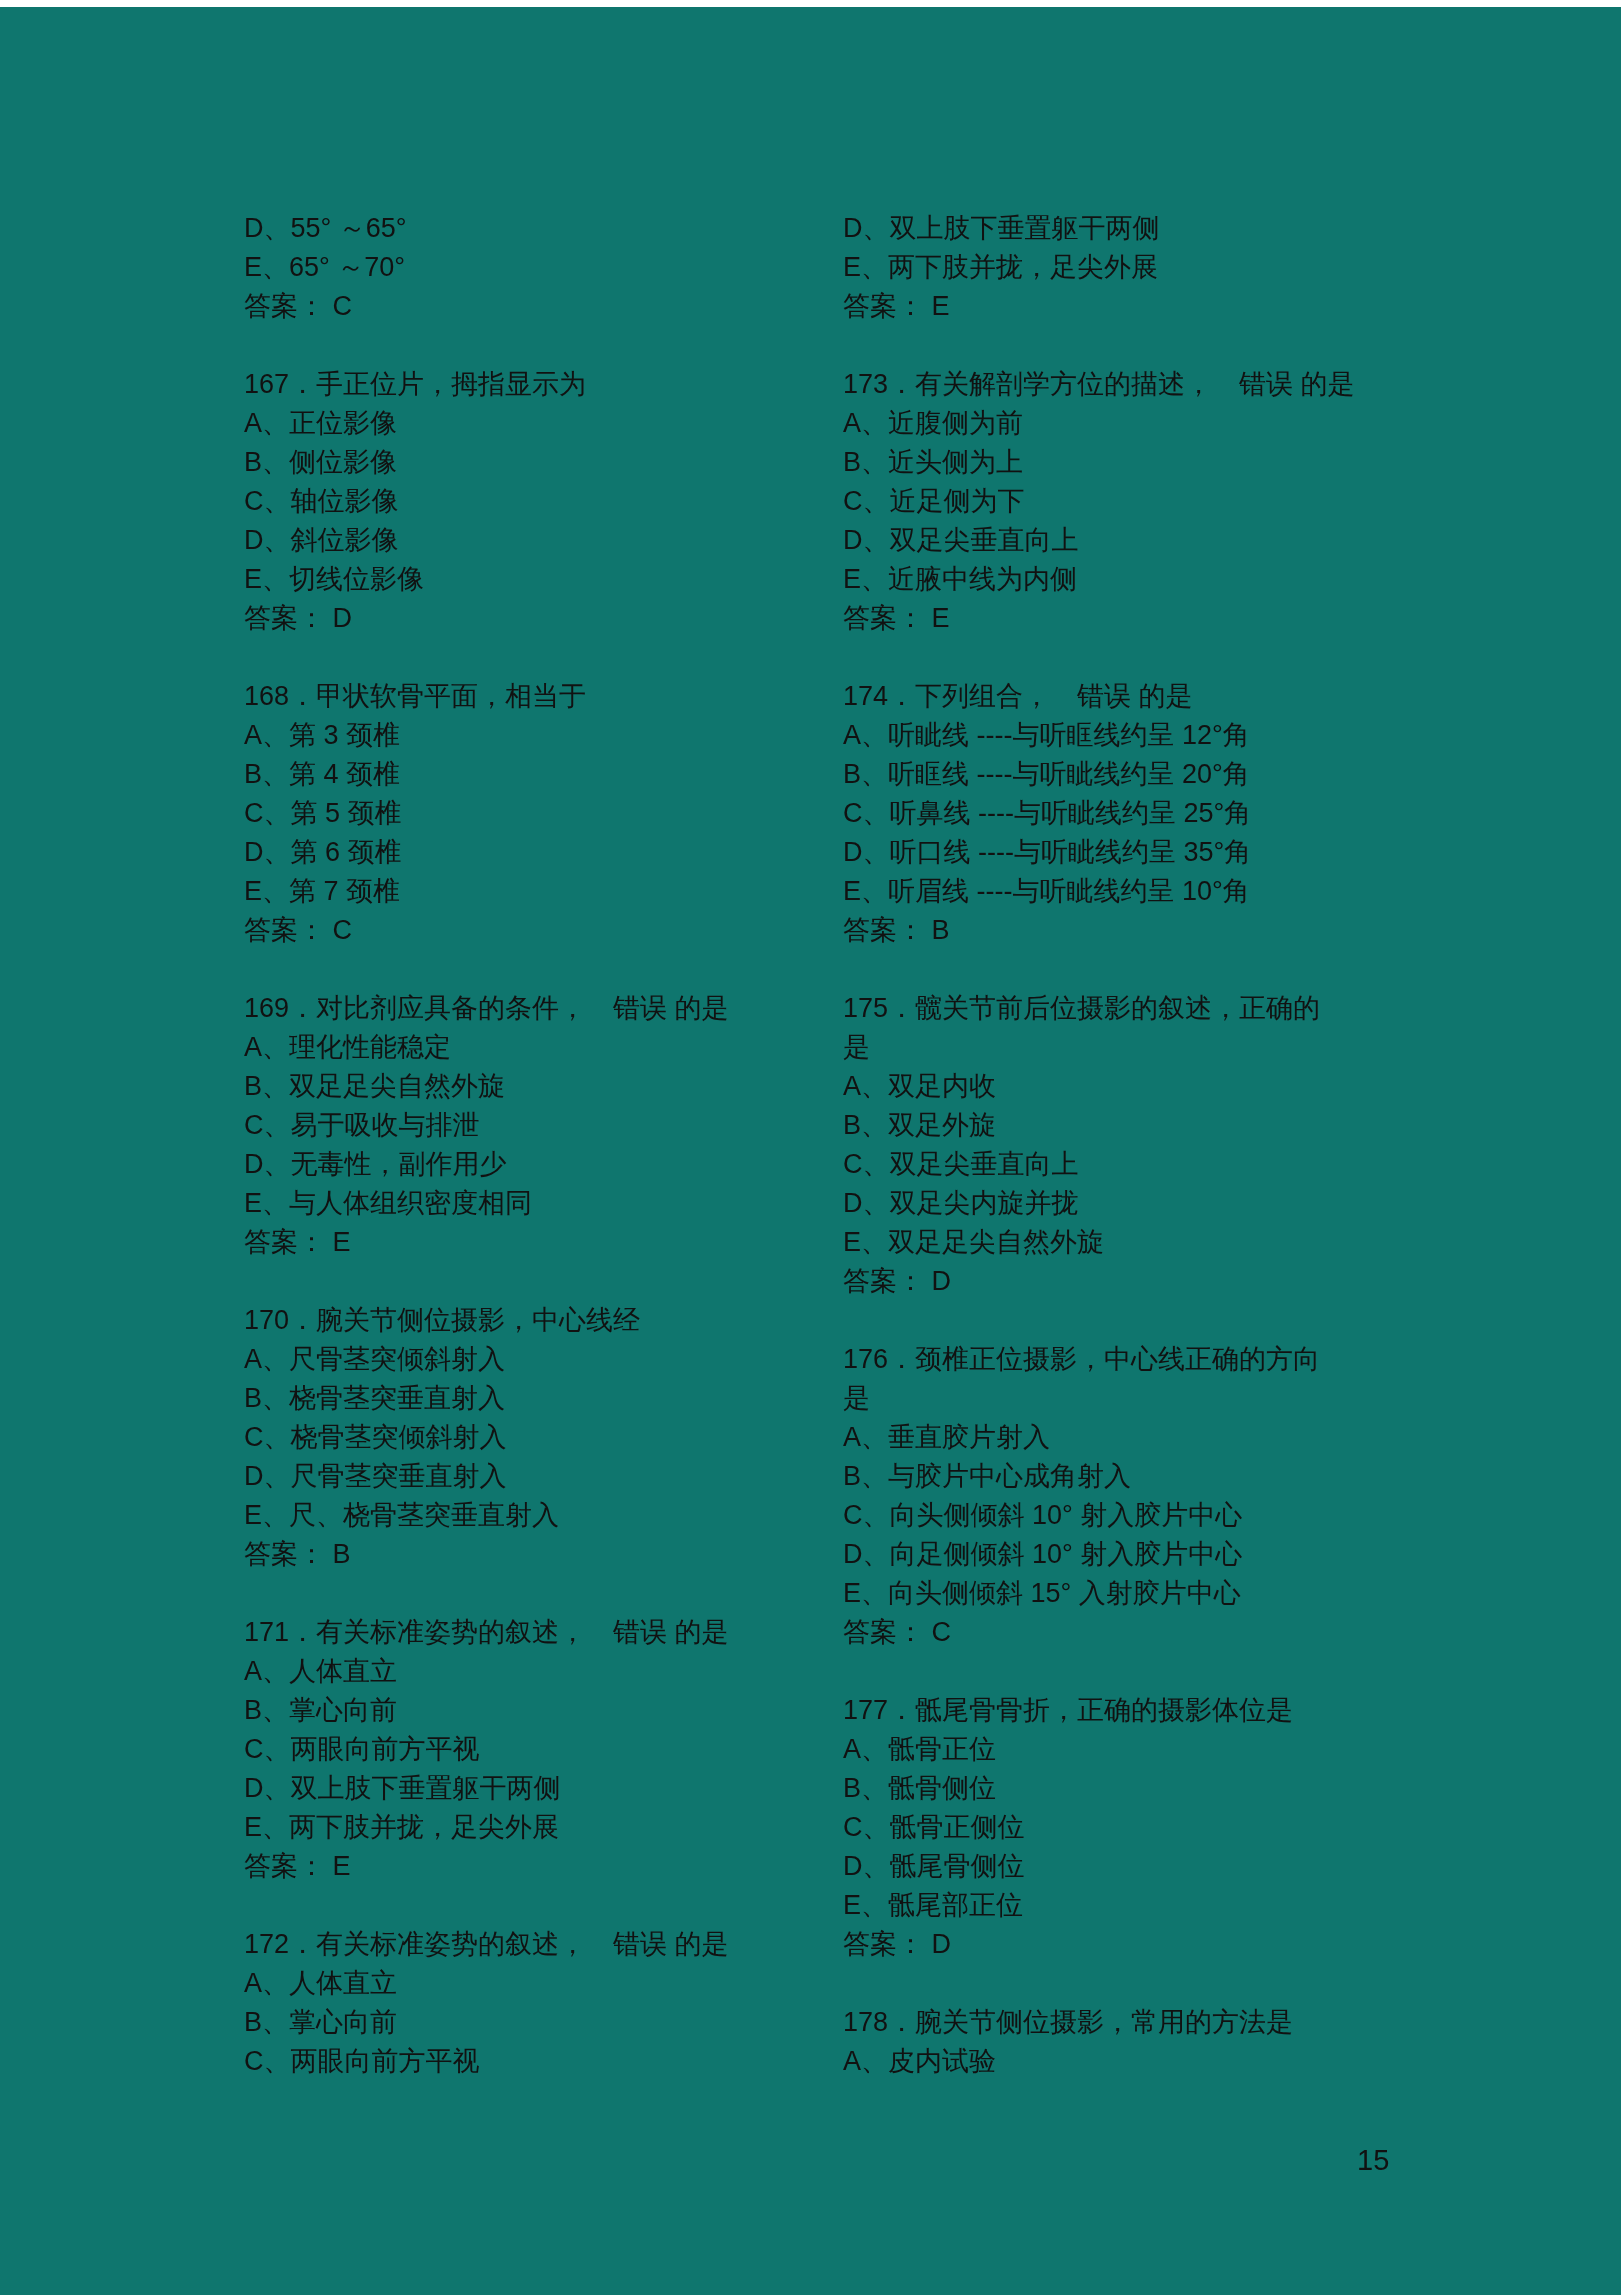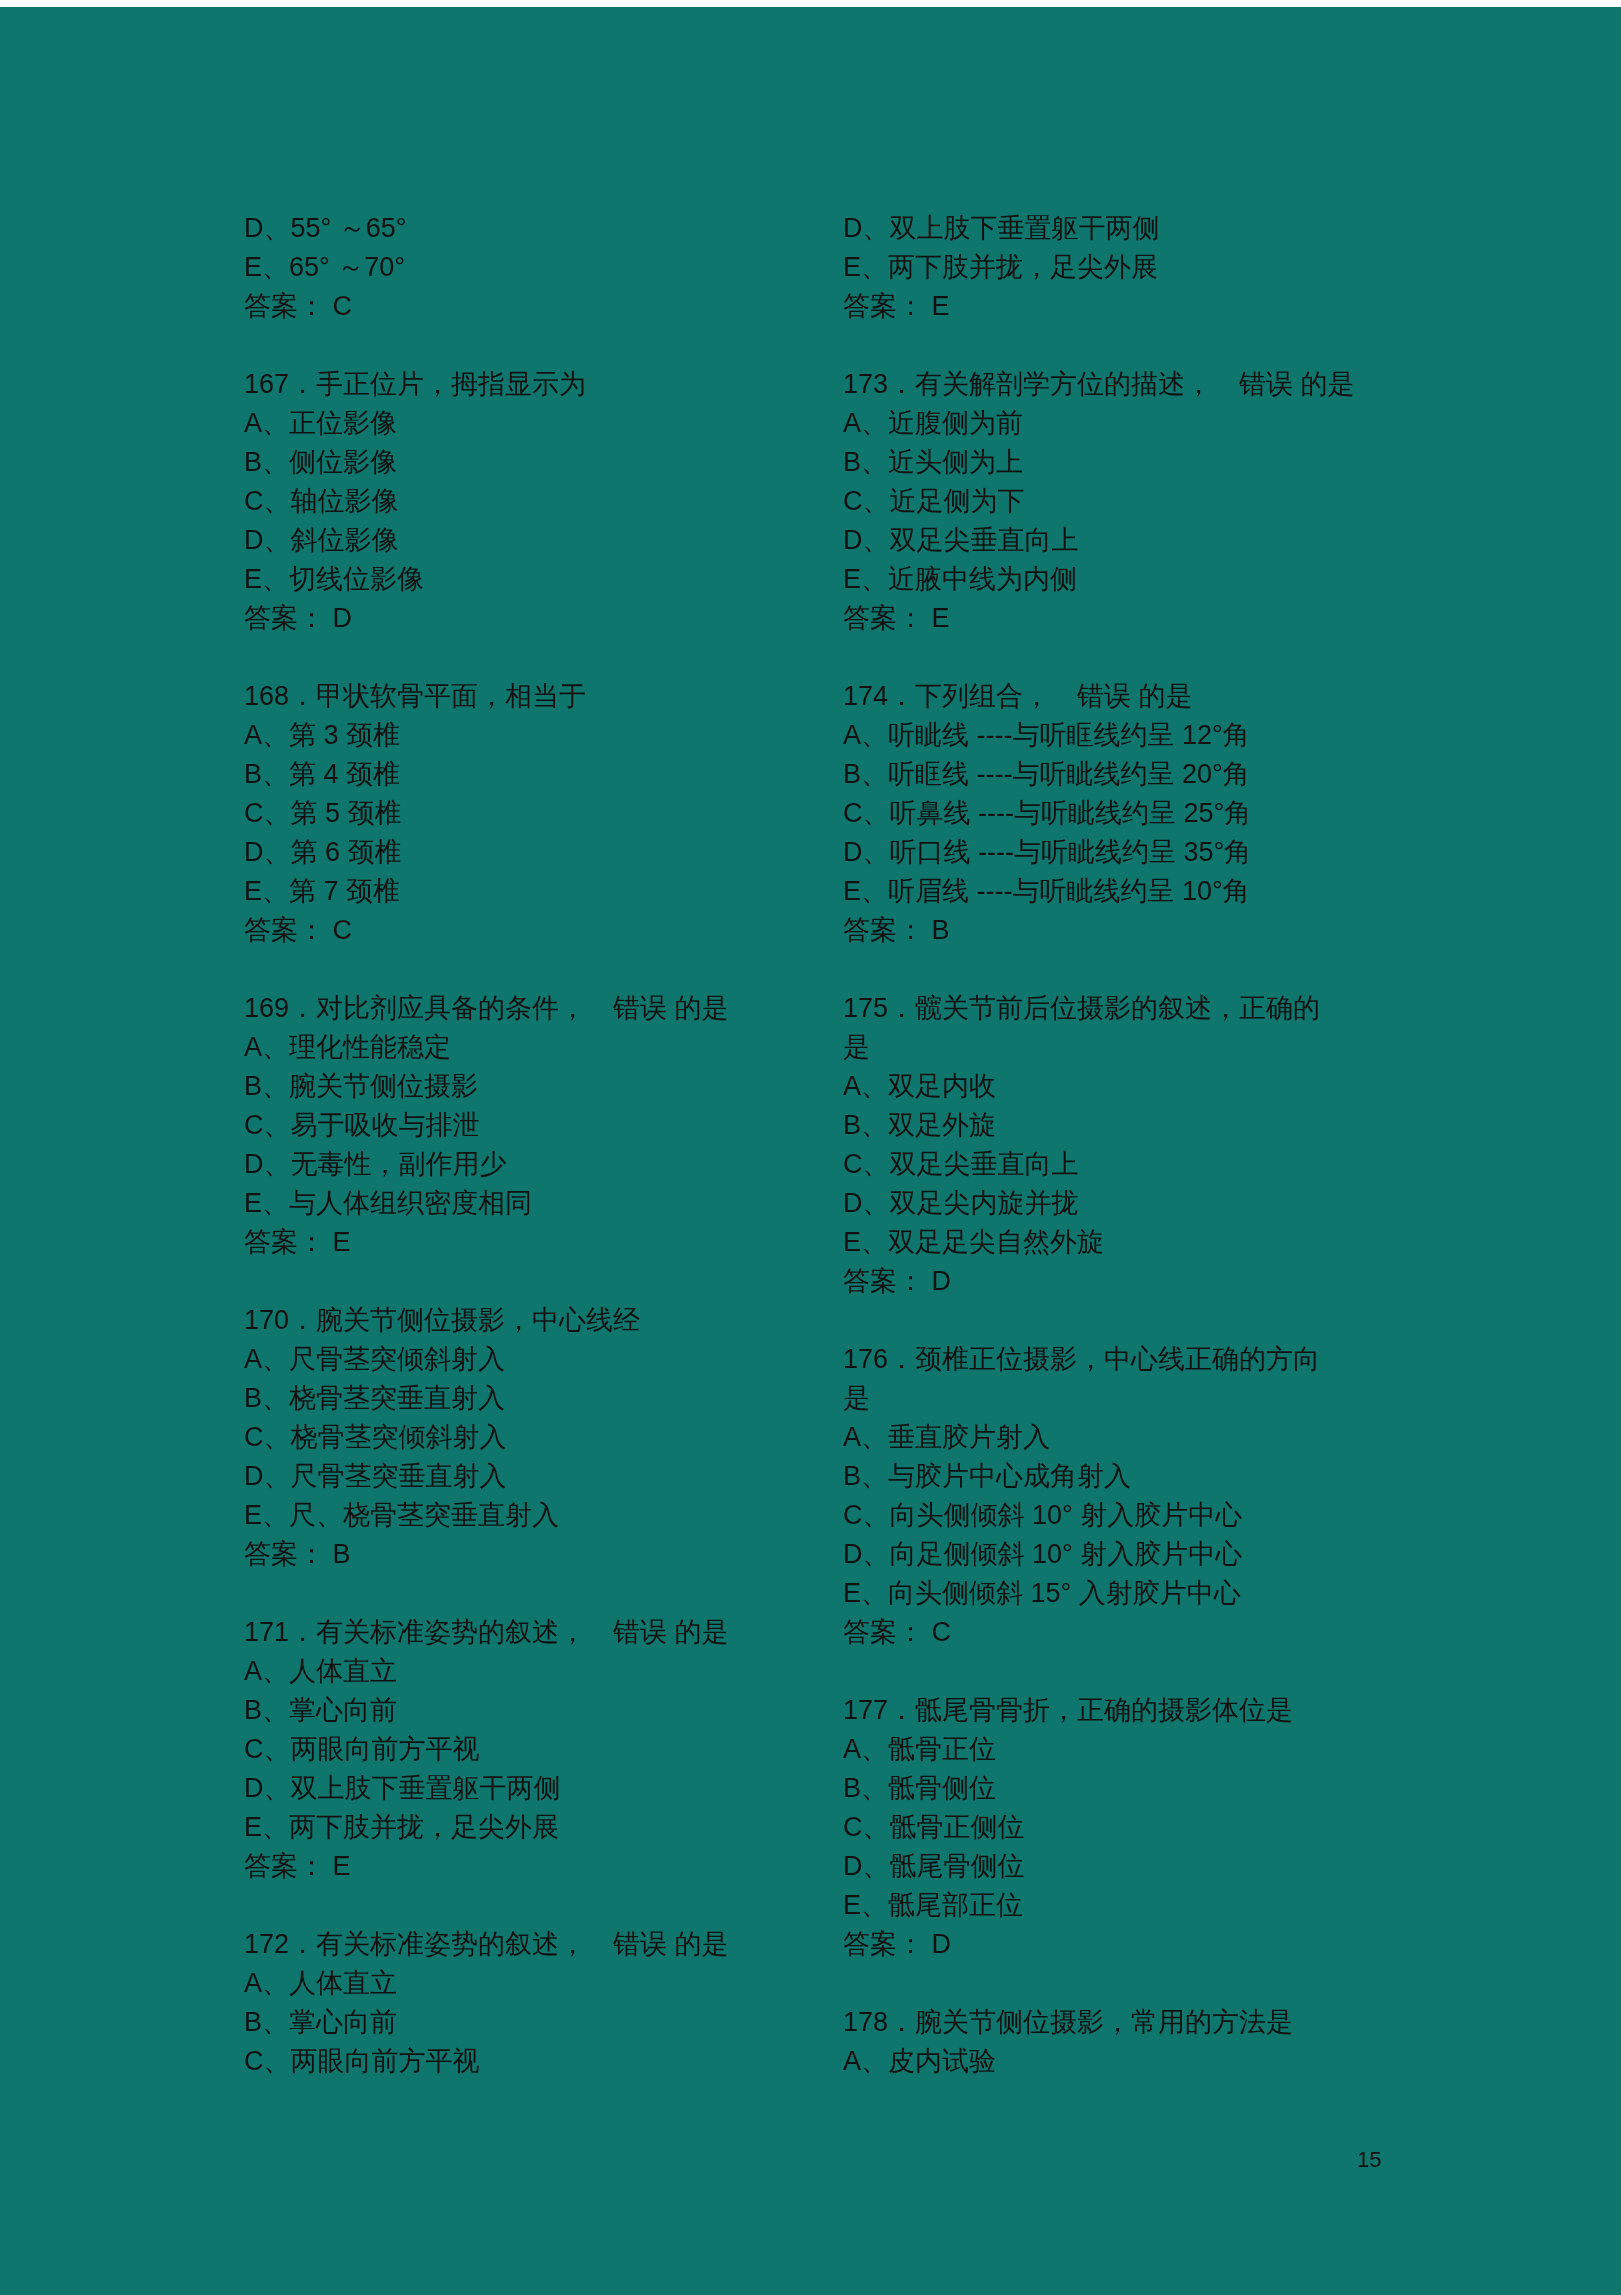--- a/index.html
+++ b/index.html
@@ -37,21 +37,21 @@
     .gap { height: 39px; }
     .question { }
     .q-num { }
     .q-stem { }
     .q-wrong { margin-left: 27px; }
     .answer { }
     .page-number {
       position: absolute;
       left: 1357px;
       top: 2141px;
-      font-size: 22px;
+      font-size: 29px;
       line-height: 24.4px;
     }
     .block { margin-bottom: 0; }
   </style>
 </head>
 <body>
 
 <div class="page">
 
   <div class="column col-left">
@@ -81,21 +81,21 @@
       <div class="line">C、第 5 颈椎</div>
       <div class="line">D、第 6 颈椎</div>
       <div class="line">E、第 7 颈椎</div>
       <div class="line answer">答案： C</div>
     </div>
     <div class="gap"></div>
 
     <div class="block">
       <div class="line question"><span class="q-num">169．</span><span class="q-stem">对比剂应具备的条件，</span><span class="q-wrong">错误 的是</span></div>
       <div class="line">A、理化性能稳定</div>
-      <div class="line">B、腕关节侧位摄影</div>
+      <div class="line">B、双足足尖自然外旋</div>
       <div class="line">C、易于吸收与排泄</div>
       <div class="line">D、无毒性，副作用少</div>
       <div class="line">E、与人体组织密度相同</div>
       <div class="line answer">答案： E</div>
     </div>
     <div class="gap"></div>
 
     <div class="block">
       <div class="line question"><span class="q-num">170．</span><span class="q-stem">腕关节侧位摄影，中心线经</span></div>
       <div class="line">A、尺骨茎突倾斜射入</div>

